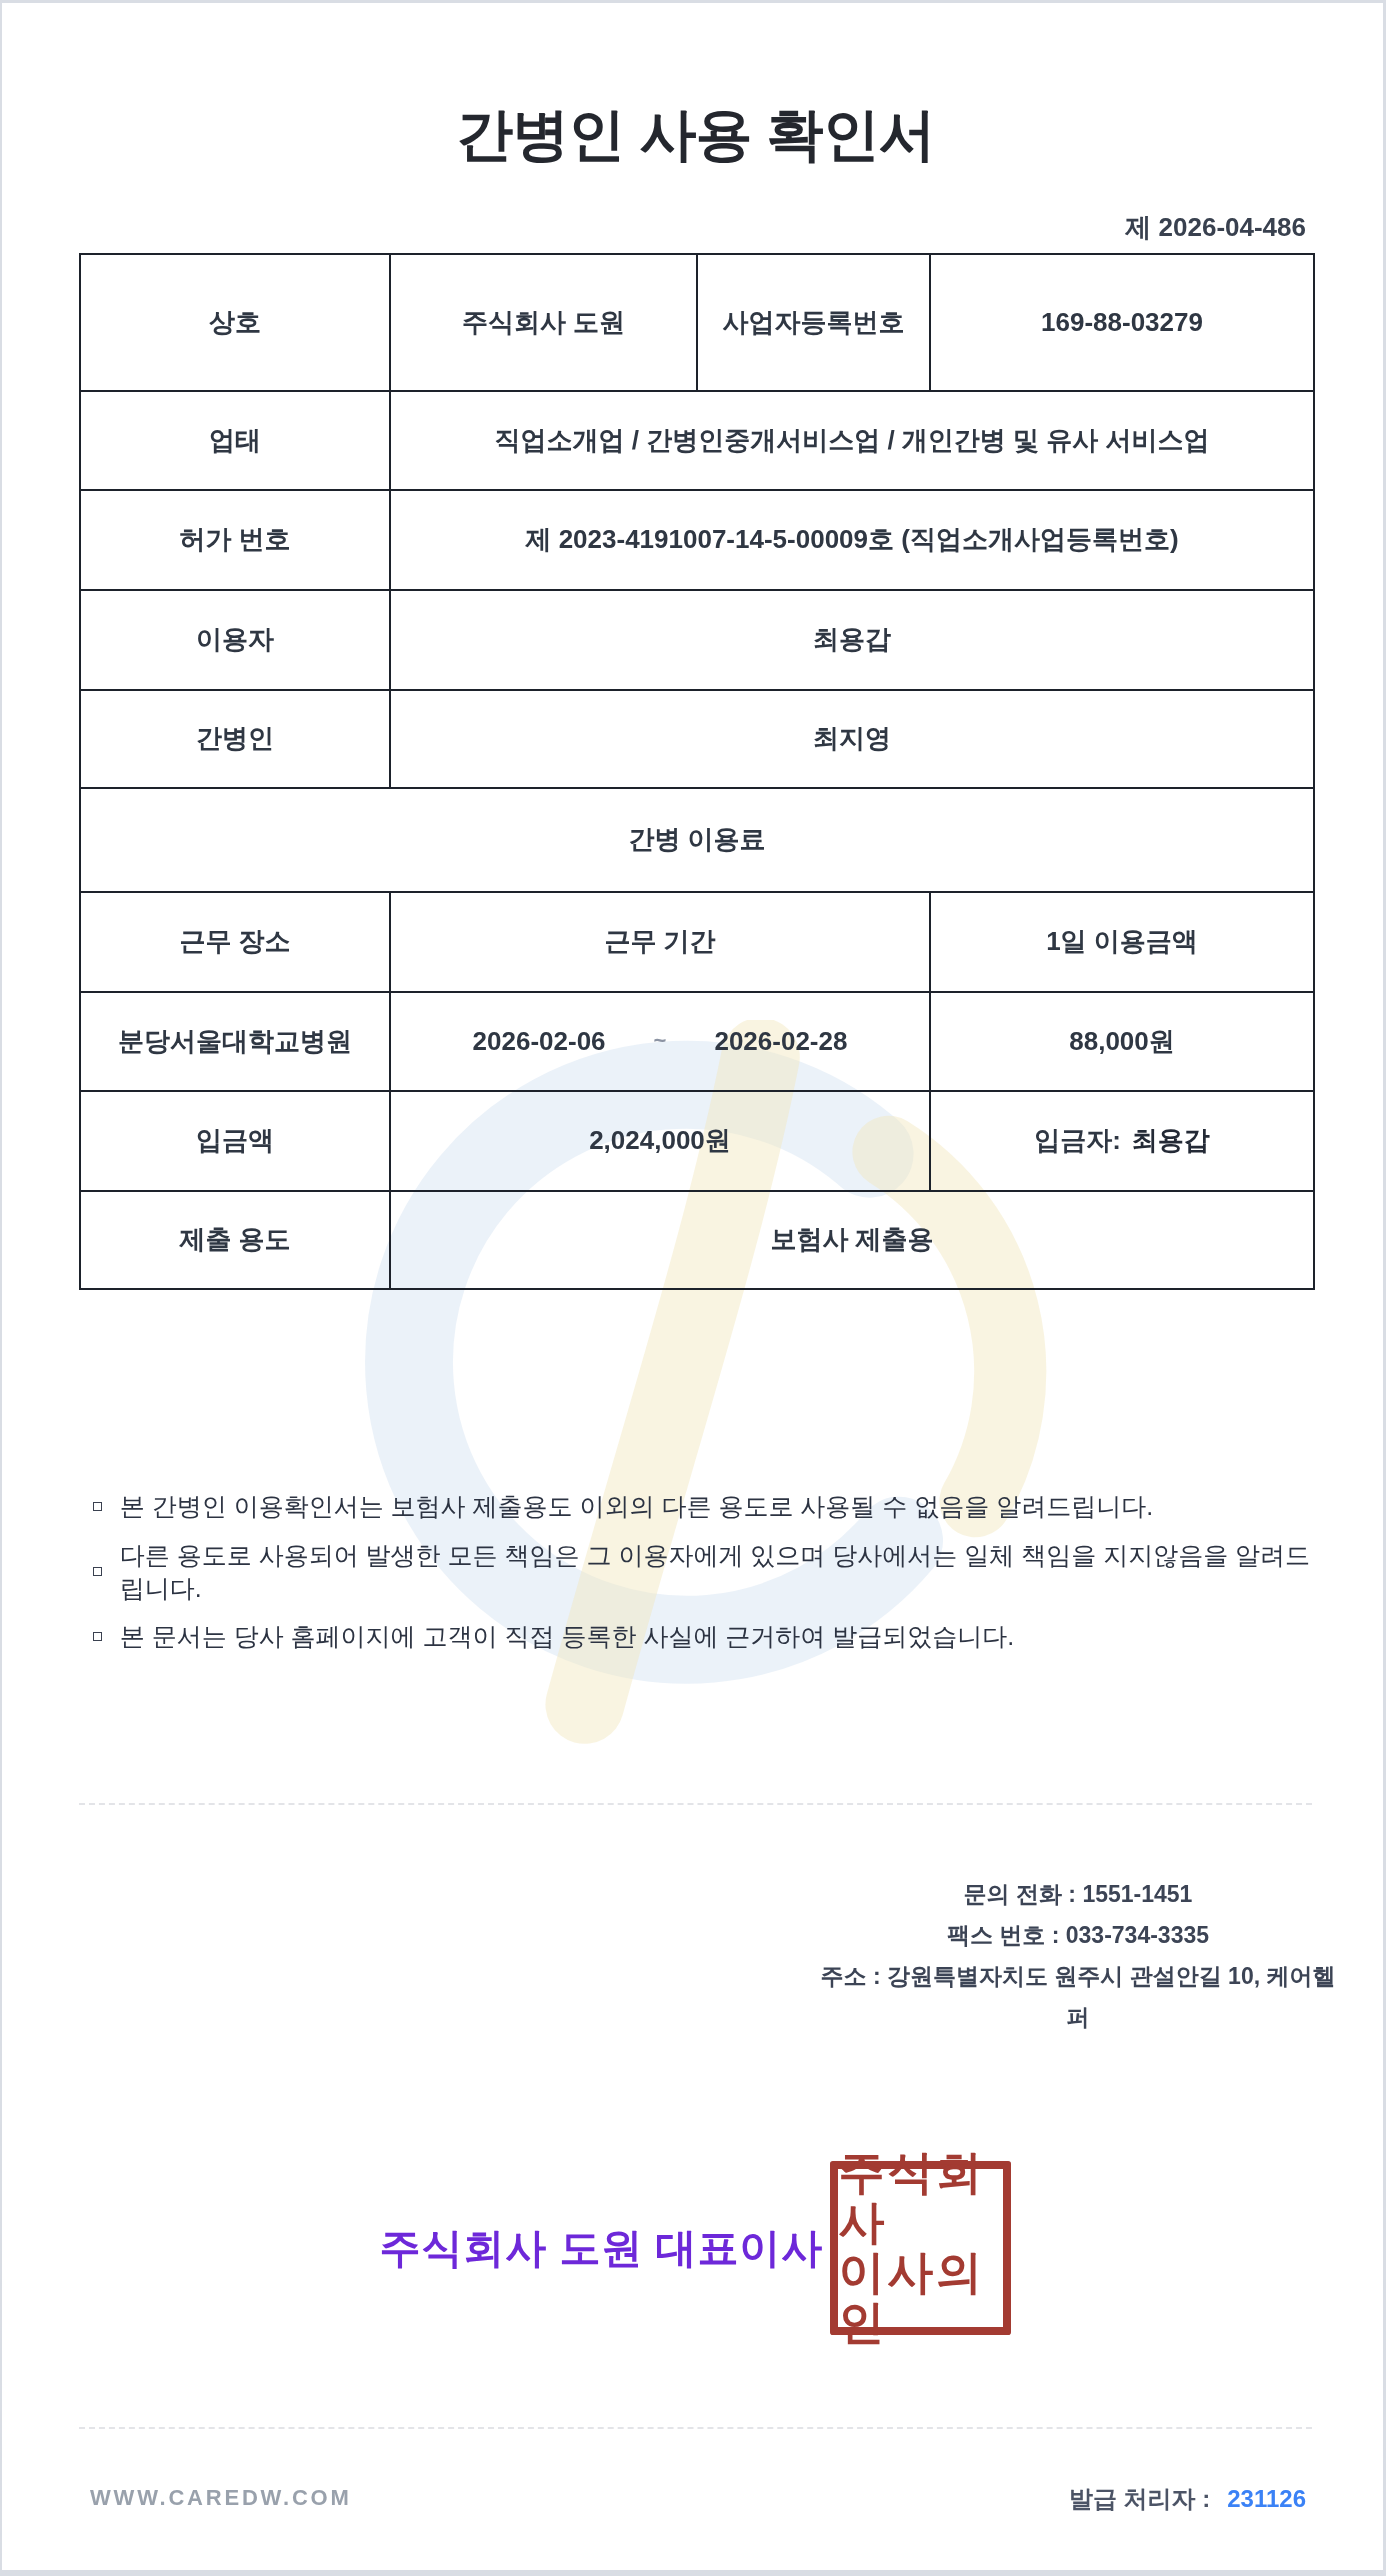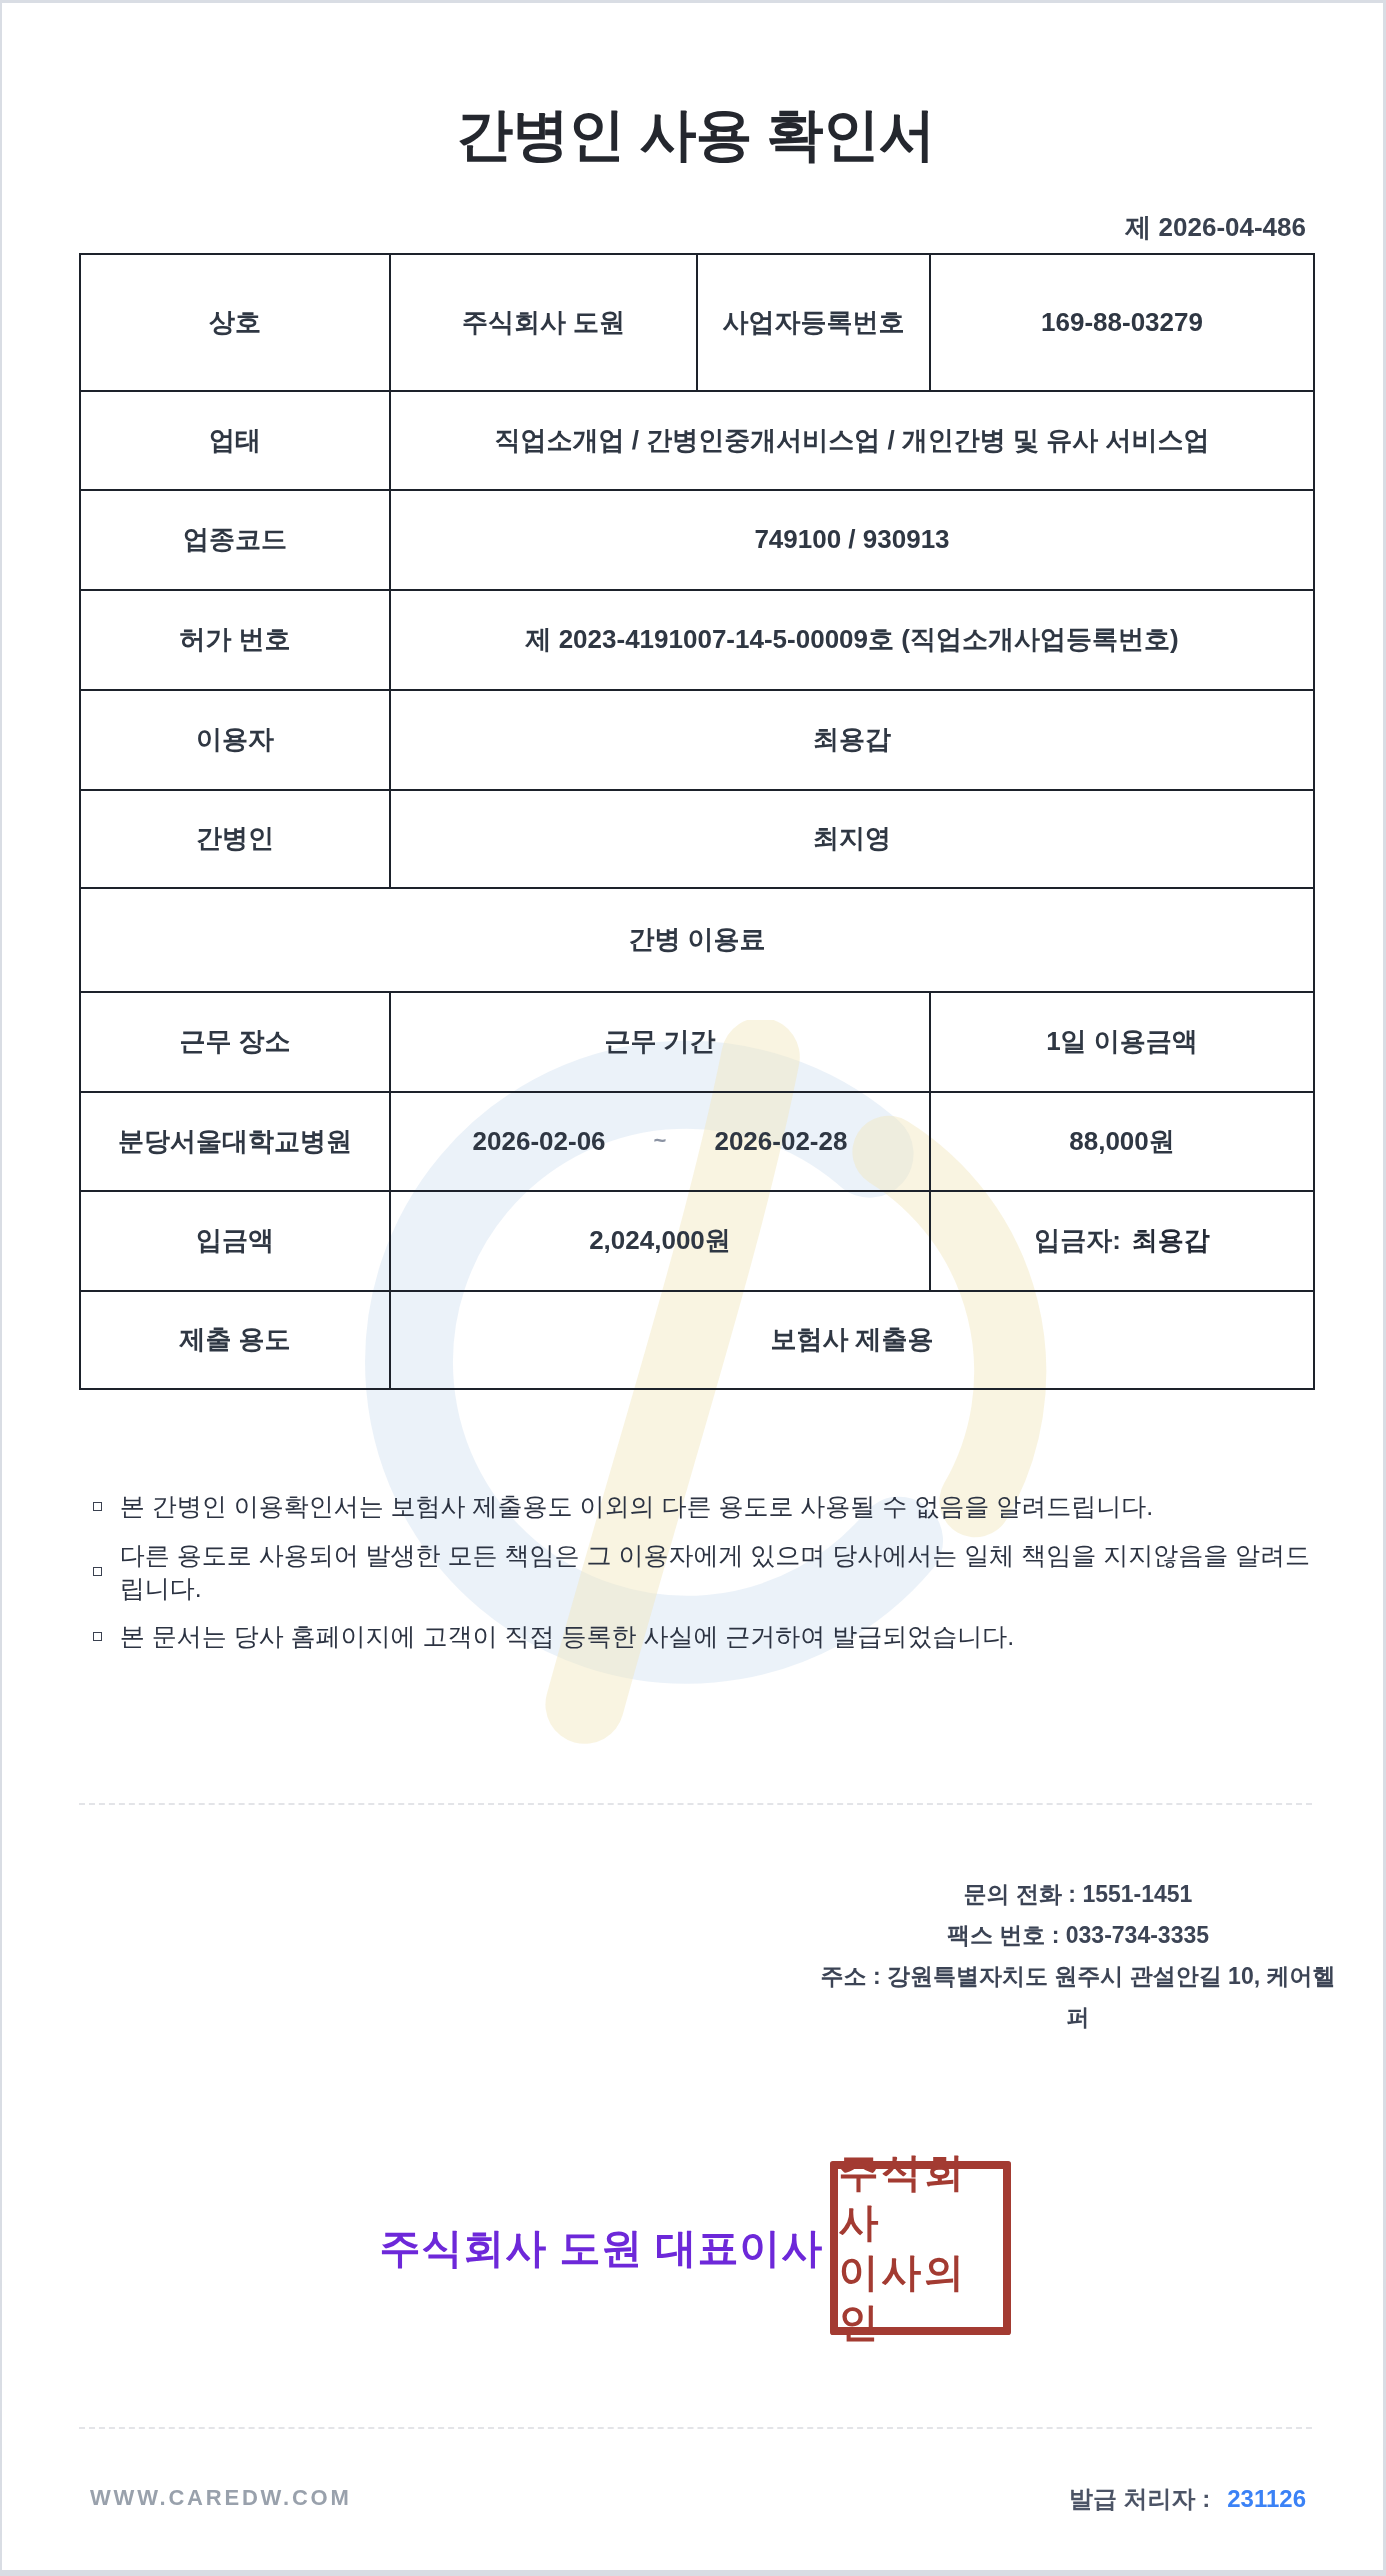--- a/index.html
+++ b/index.html
@@ -65,21 +65,21 @@
     display:flex; align-items:center; justify-content:center; gap:7.4px; z-index:1;
   }
   .rep-line{ font-size:41px; font-weight:700; color:#6d28d9; letter-spacing:0.9px; }
   .stamp{
     width:181px; height:174px; border:8.3px solid #a33b32; border-radius:2.8px;
     display:flex; flex-direction:column; justify-content:center; align-items:center;
     padding:1.8px 0;
   }
   .stamp div{
     font-family:"Liberation Serif","DejaVu Serif",serif;
-    font-size:40px; line-height:50px; font-weight:700; color:#a33b32; letter-spacing:2.8px;
+    font-size:46px; line-height:50px; font-weight:700; color:#a33b32; letter-spacing:2.8px;
   }
 
   .footer{ position:absolute; top:2478px; left:77px; right:77px; height:37px; z-index:1; }
   .site{
     position:absolute; left:11px; top:3.7px; font-size:22px; font-weight:700;
     letter-spacing:2.8px; color:#99a1ac;
   }
   .issuer{ position:absolute; right:0; top:1.8px; font-size:24px; font-weight:600; color:#4c5466; }
   .issuer b{ font-weight:700; color:#3b82f6; margin-left:17px; }
 </style>
@@ -109,24 +109,20 @@
     <tbody>
         <tr style="height:137px">
       <td class="lab">상호</td>
       <td>주식회사 도원</td>
       <td class="lab">사업자등록번호</td>
       <td>169-88-03279</td>
     </tr>
     <tr style="height:99px">
       <td class="lab">업태</td>
       <td colspan="3">직업소개업 / 간병인중개서비스업 / 개인간병 및 유사 서비스업</td>
-    </tr>
-    <tr style="height:100px">
-      <td class="lab">업종코드</td>
-      <td colspan="3">749100 / 930913</td>
     </tr>
     <tr style="height:100px">
       <td class="lab">허가 번호</td>
       <td colspan="3">제 2023-4191007-14-5-00009호 (직업소개사업등록번호)</td>
     </tr>
     <tr style="height:100px">
       <td class="lab">이용자</td>
       <td colspan="3">최용갑</td>
     </tr>
     <tr style="height:98px">

